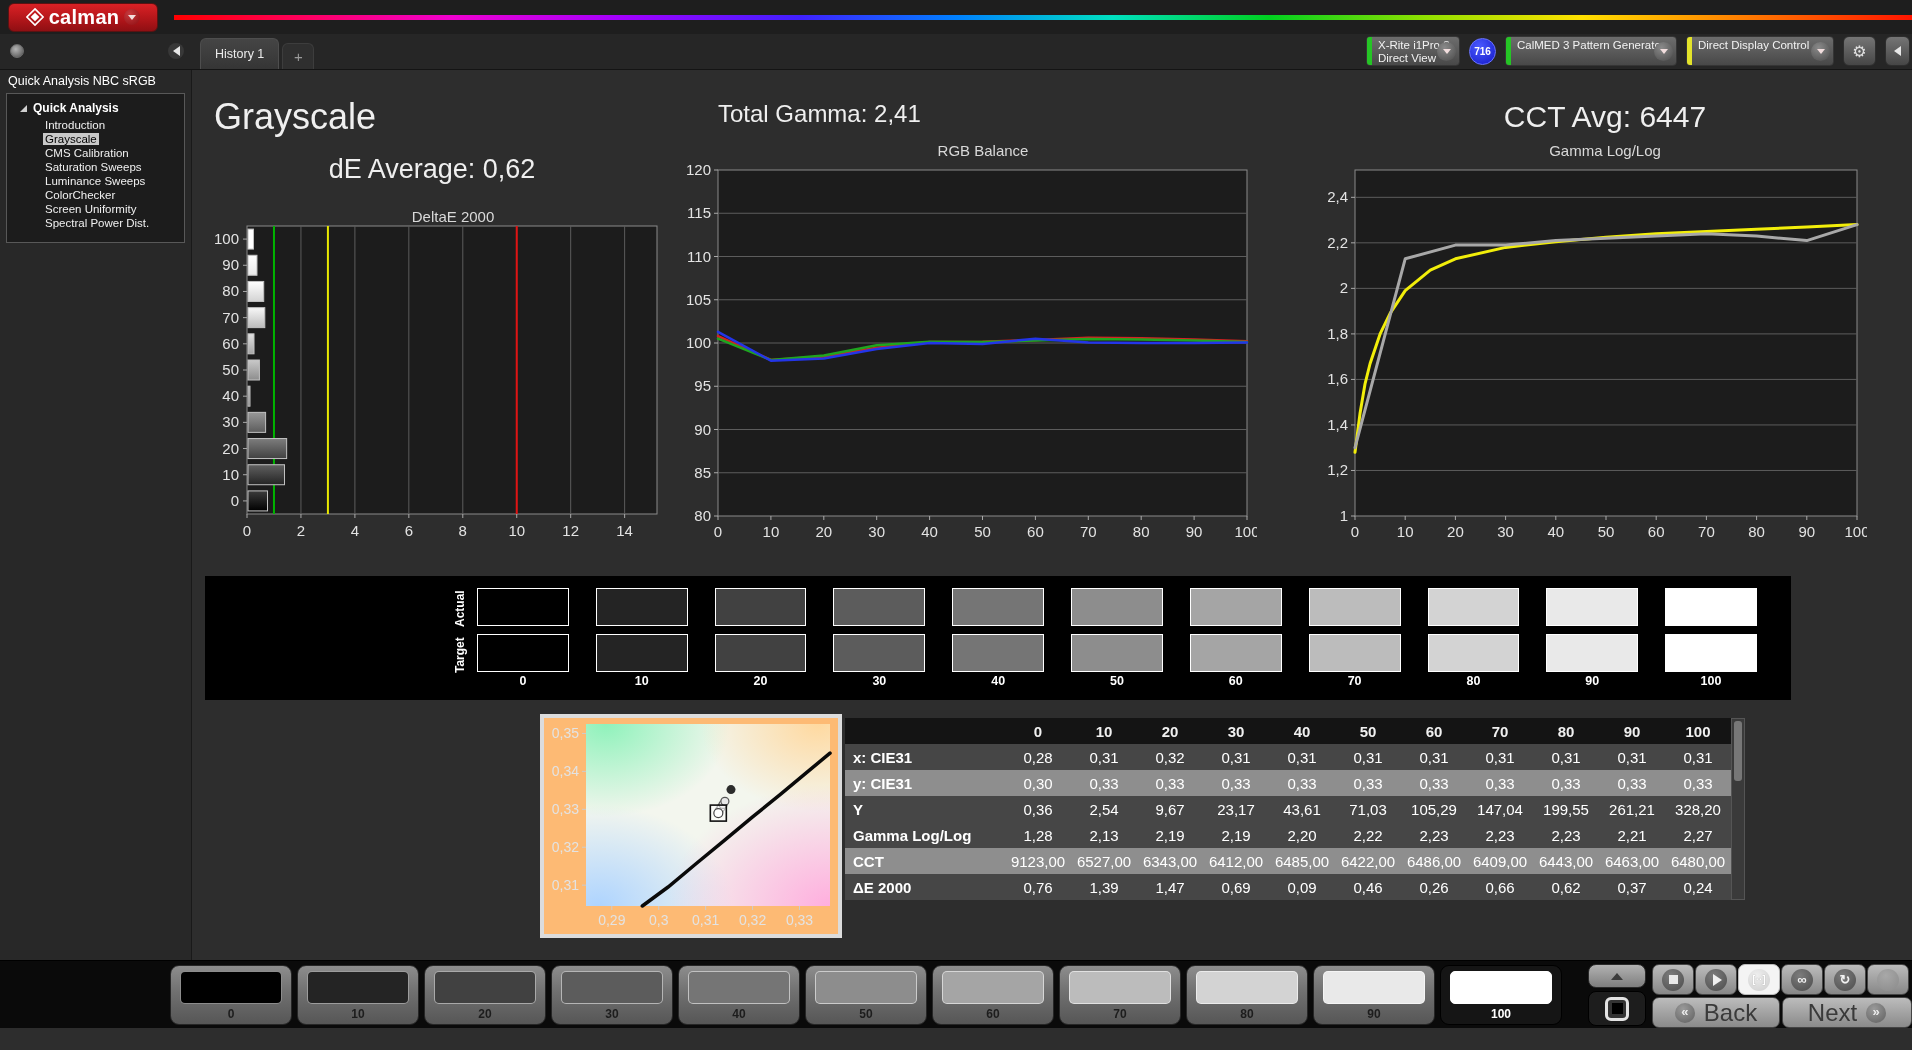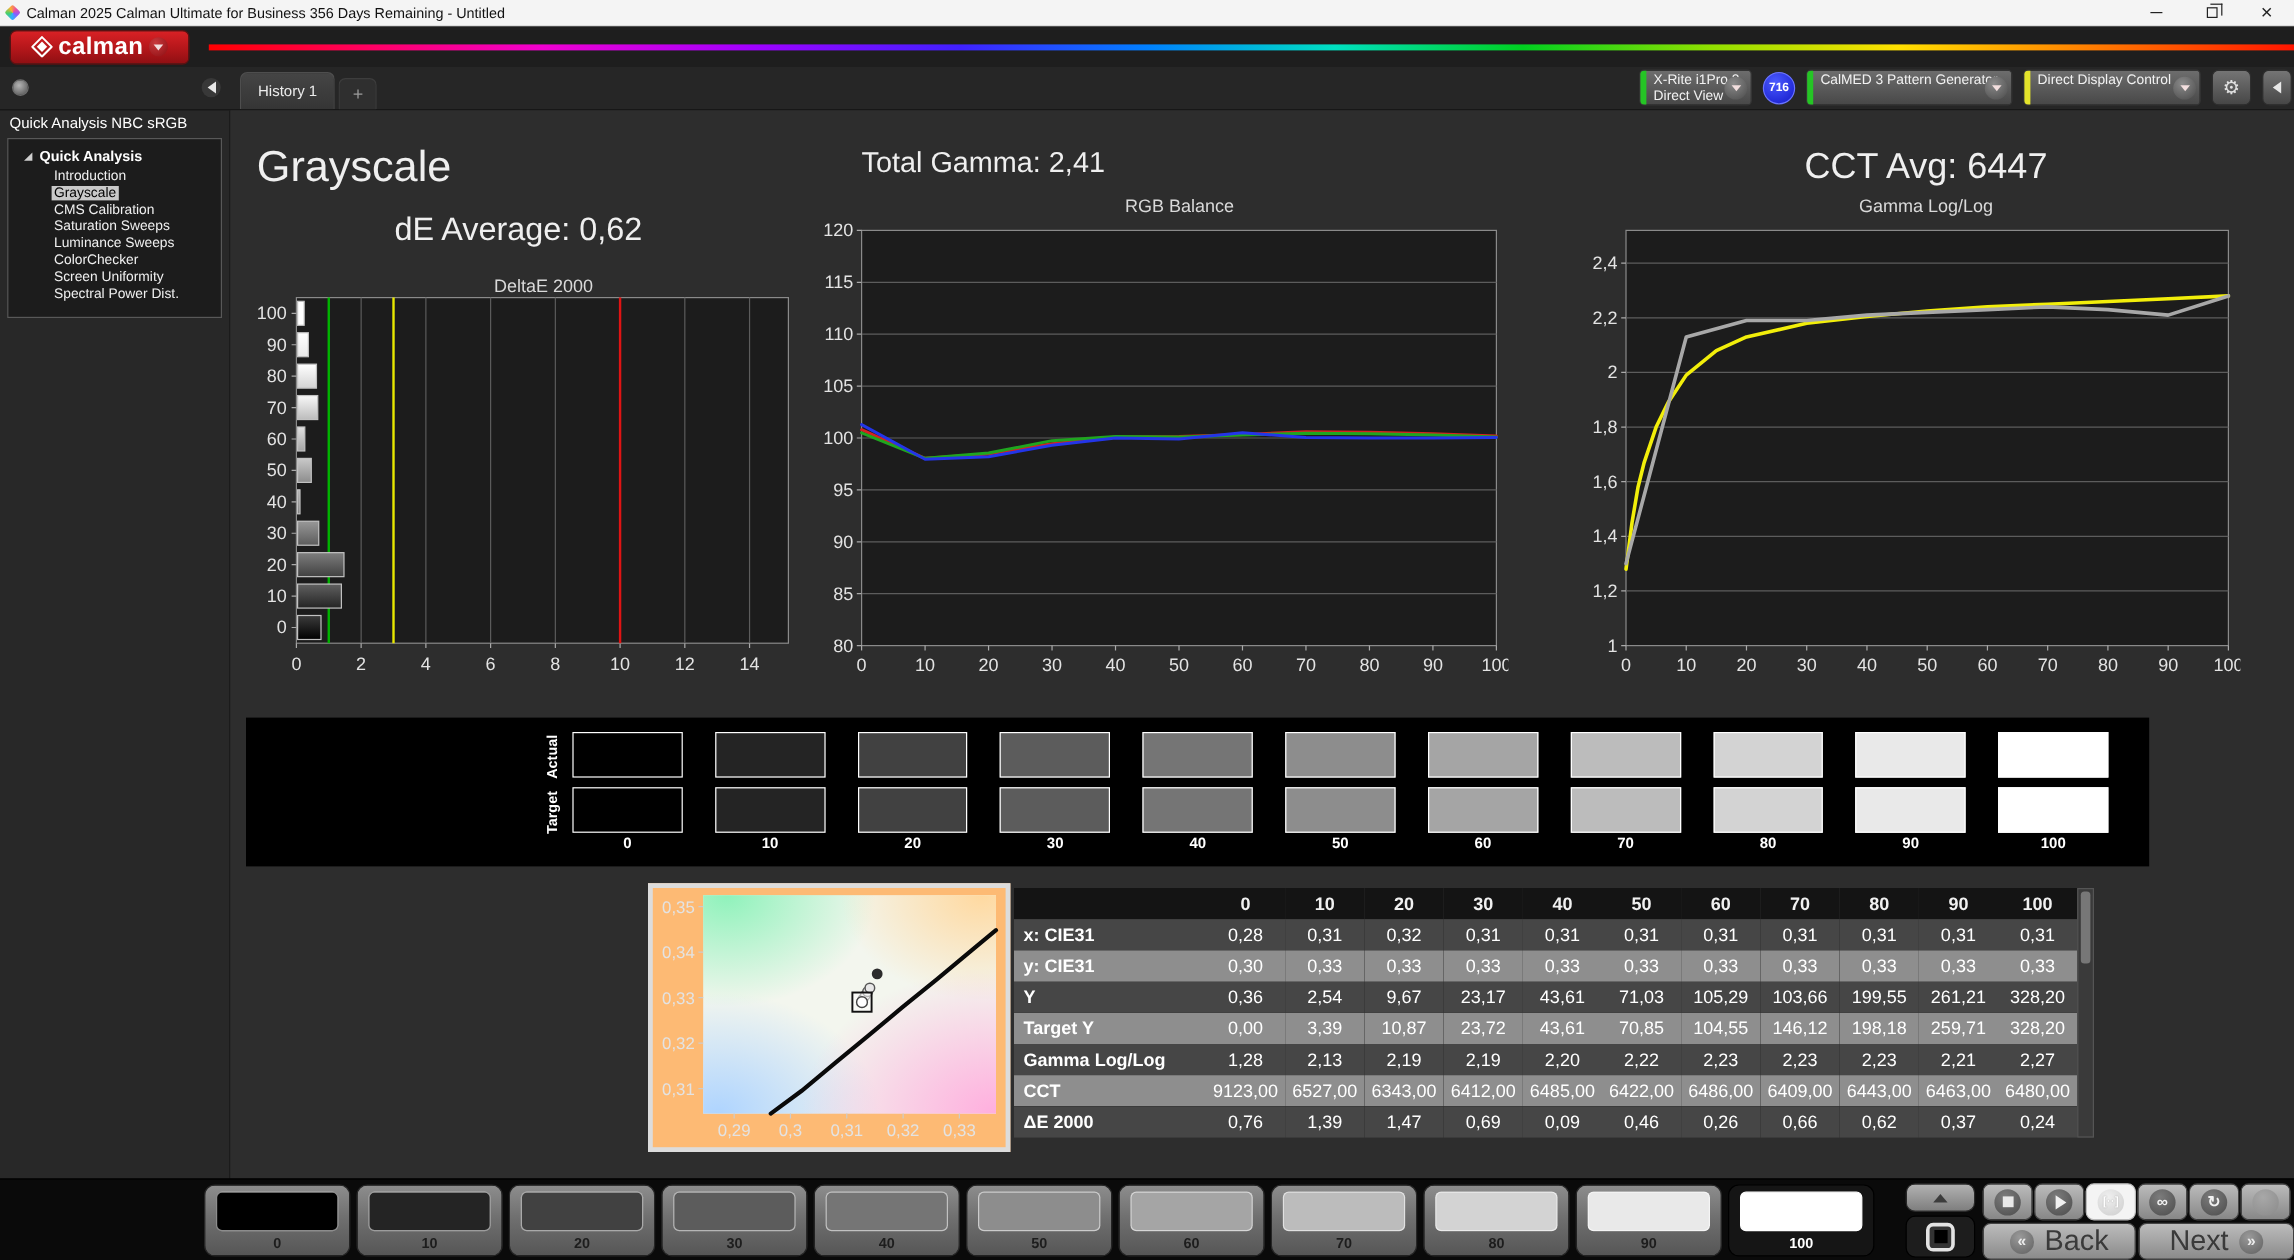--- a/index.html
+++ b/index.html
@@ -128,33 +128,20 @@
               color:#ececec;font-size:13px;font-weight:700;display:flex;align-items:center;justify-content:center;padding-bottom:2px}
   #back-btn{width:128px}
   #next-btn{width:130px}
   svg text{font-family:"Liberation Sans",sans-serif}
 </style>
 </head>
 <body>
 
 <div id="app">
 
-  <div class="titlebar">
-    <span class="app-icon"></span>
-    <span>Calman 2025 Calman Ultimate for Business 356 Days Remaining  - Untitled</span>
-    <div class="win-controls">
-      <div class="win-btn">
-          <span class="min-glyph"></span>
-        </div>
-      <div class="win-btn">
-          <span class="restore-glyph"></span>
-        </div>
-      <div class="win-btn" style="font-size:17px">×</div>
-    </div>
-  </div>
 
   <div class="brandbar">
     <div class="logo">
       <svg width="18" height="18" viewBox="0 0 20 20">
         <path d="M10 1 19 10 10 19 1 10Z" fill="none" stroke="#fff" stroke-width="1.8"></path>
         <path d="M10 5.2 14.8 10 10 14.8 5.2 10Z" fill="#fff"></path>
       </svg>
       <span class="logo-text">calman</span>
       <span class="logo-caret">
           <span class="caret-down"></span>
@@ -624,37 +611,23 @@
               </tr>
               <tr class="odd">
                 <th>Y</th>
                 <td>0,36</td>
                 <td>2,54</td>
                 <td>9,67</td>
                 <td>23,17</td>
                 <td>43,61</td>
                 <td>71,03</td>
                 <td>105,29</td>
-                <td>103,66</td>
+                <td>147,04</td>
                 <td>199,55</td>
                 <td>261,21</td>
-                <td>328,20</td>
-              </tr>
-              <tr class="even">
-                <th>Target Y</th>
-                <td>0,00</td>
-                <td>3,39</td>
-                <td>10,87</td>
-                <td>23,72</td>
-                <td>43,61</td>
-                <td>70,85</td>
-                <td>104,55</td>
-                <td>146,12</td>
-                <td>198,18</td>
-                <td>259,71</td>
                 <td>328,20</td>
               </tr>
               <tr class="odd">
                 <th>Gamma Log/Log</th>
                 <td>1,28</td>
                 <td>2,13</td>
                 <td>2,19</td>
                 <td>2,19</td>
                 <td>2,20</td>
                 <td>2,22</td>

